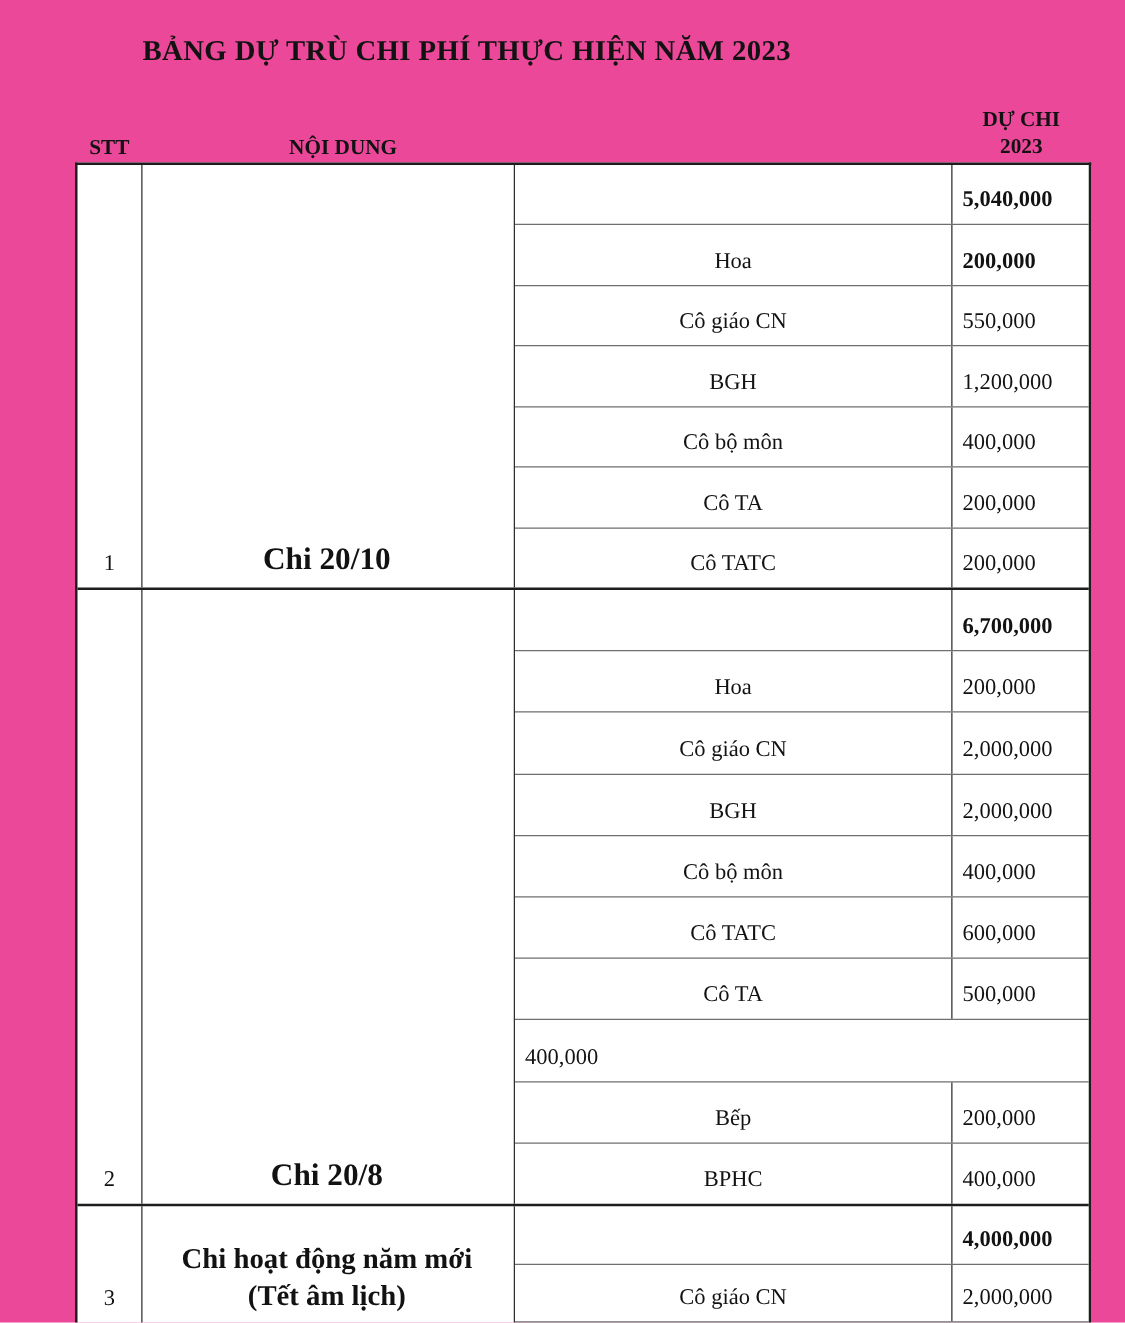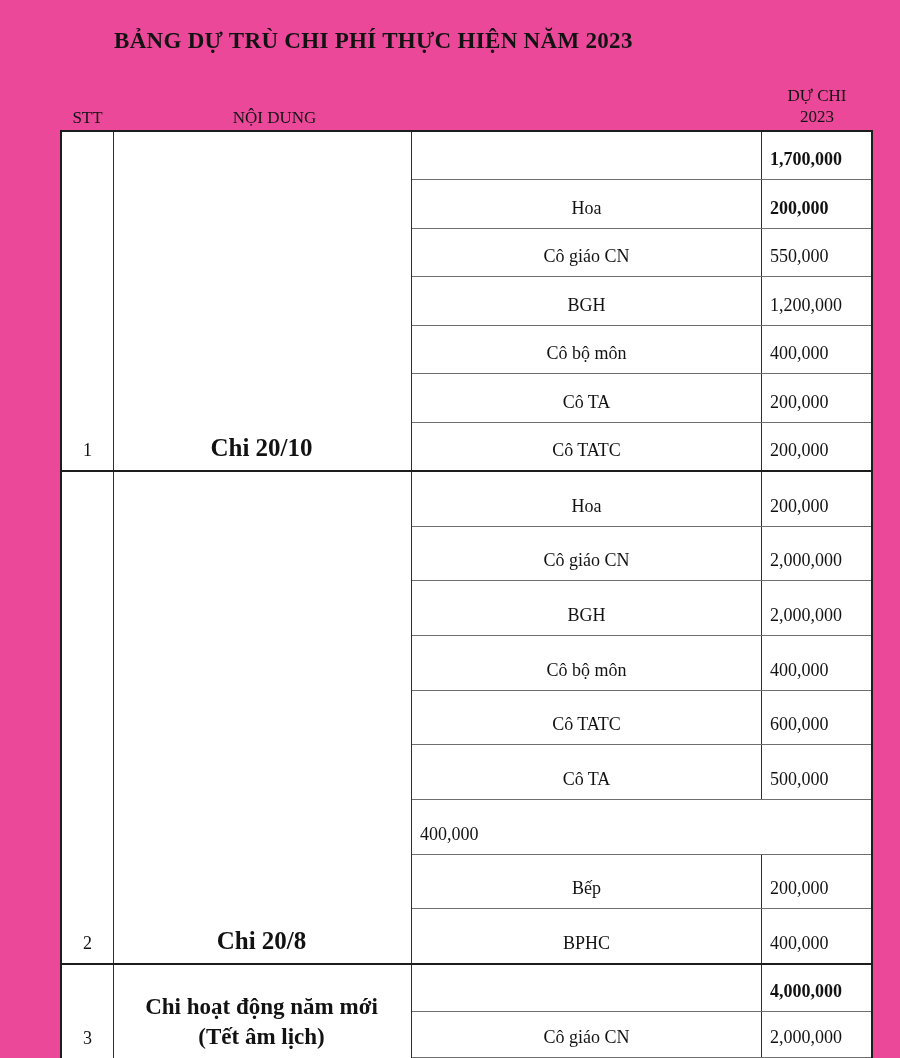--- a/index.html
+++ b/index.html
@@ -10,21 +10,21 @@
     color:#121212;
   }
   .page { position:absolute; inset:0; background:#ec4899; }
 
   .doc-title {
     position:absolute; left:114px; top:28px;
     font-size:23px; font-weight:700; letter-spacing:.3px; white-space:nowrap;
   }
 
   .col-head {
-    position:absolute; font-weight:400; font-size:17px; text-align:center; line-height:21px;
+    position:absolute; font-weight:700; font-size:17px; text-align:center; line-height:21px;
   }
   .head-stt     { left:62px;  top:107px; width:51px; }
   .head-noidung { left:125px; top:107px; width:299px; }
   .head-duchi   { left:762px; top:85px;  width:110px; }
 
   .cost-table {
     position:absolute; left:60px; top:130px; width:813px;
     border:2px solid #1d1d1d; border-bottom:0; background:#fff;
   }
   .section { display:flex; border-bottom:2px solid #1d1d1d; }
@@ -77,21 +77,21 @@
 
   <div class="cost-table" id="table-root">
       <div class="section" style="height: 340px;">
         <div class="c-stt">1</div>
         <div class="c-label">
           <span>Chi 20/10</span>
         </div>
         <div class="c-rows">
           <div class="subrow">
             <div class="item-cell"></div>
-            <div class="amount-cell bold">1,700,000</div>
+            <div class="amount-cell bold">5,040,000</div>
           </div>
           <div class="subrow">
             <div class="item-cell">Hoa</div>
             <div class="amount-cell bold">200,000</div>
           </div>
           <div class="subrow">
             <div class="item-cell">Cô giáo CN</div>
             <div class="amount-cell">550,000</div>
           </div>
           <div class="subrow">
@@ -111,20 +111,24 @@
             <div class="amount-cell">200,000</div>
           </div>
         </div>
       </div>
       <div class="section" style="height: 493px;">
         <div class="c-stt">2</div>
         <div class="c-label">
           <span>Chi 20/8</span>
         </div>
         <div class="c-rows">
+          <div class="subrow">
+            <div class="item-cell"></div>
+            <div class="amount-cell bold">6,700,000</div>
+          </div>
           <div class="subrow">
             <div class="item-cell">Hoa</div>
             <div class="amount-cell">200,000</div>
           </div>
           <div class="subrow">
             <div class="item-cell">Cô giáo CN</div>
             <div class="amount-cell">2,000,000</div>
           </div>
           <div class="subrow">
             <div class="item-cell">BGH</div>

